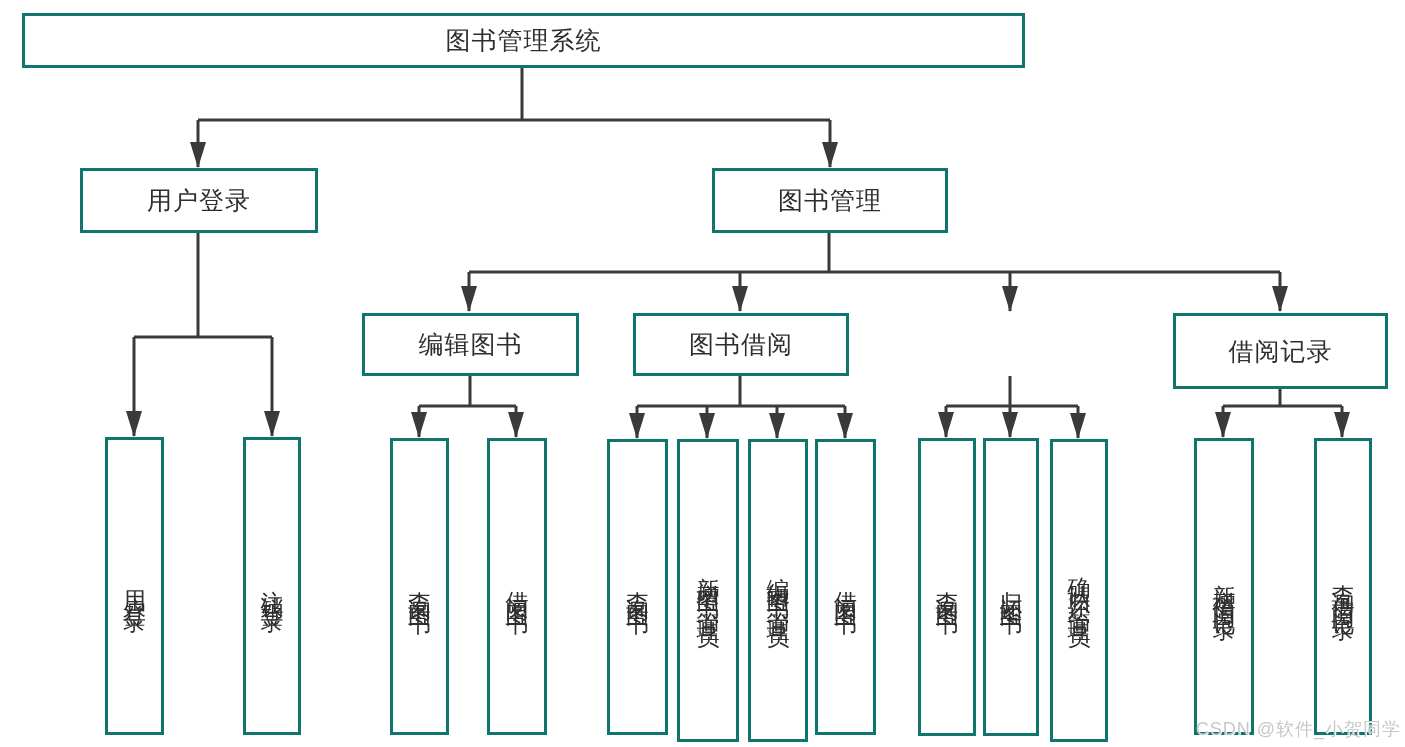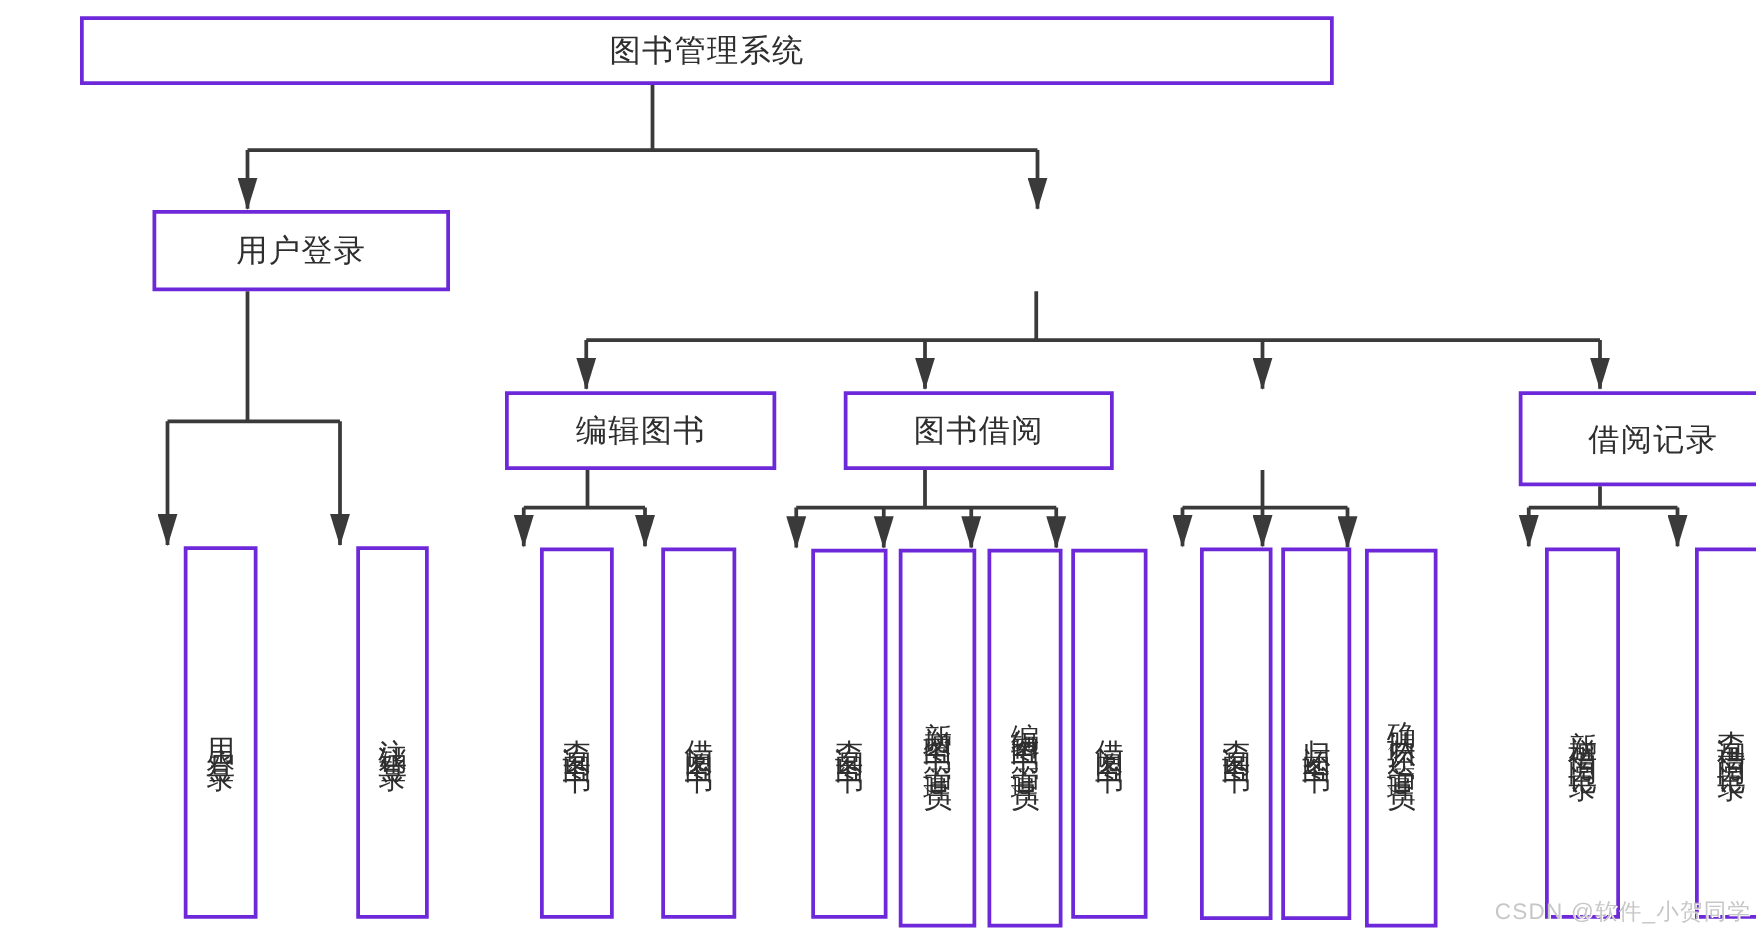--- a/index.html
+++ b/index.html
@@ -7,26 +7,25 @@
     position:relative;
     width:1405px;height:747px;
     background:#ffffff;
     font-family:"Liberation Sans","DejaVu Sans",sans-serif;
     overflow:hidden;
   }
   #wires{position:absolute;left:0;top:0;width:1405px;height:747px;}
   .node{
     position:absolute;
     box-sizing:border-box;
-    border:3px solid #6d28d9;
+    border:3px solid #0f766e;
     background:#ffffff;
     color:#2e2e2e;
     display:flex;align-items:center;justify-content:center;
     text-align:left;
-    margin-left:42px;
   }
   .node.h{font-size:25px;letter-spacing:1px;}
   .node.v{
     font-size:23px;
     letter-spacing:7px;
     writing-mode:vertical-rl;
     text-orientation:mixed;
     line-height:1;
   }
   .watermark{
@@ -97,20 +96,21 @@
         <path d="M1280 376 V406 M1223 406 H1342"></path>
         <line x1="1223" y1="406" x2="1223" y2="437" marker-end="url(#ah)"></line>
         <line x1="1342" y1="406" x2="1342" y2="437" marker-end="url(#ah)"></line>
       </g>
     </g>
   </svg>
 
   <div class="node h" style="left:22px;top:13px;width:1003px;height:55px">图书管理系统</div>
 
   <div class="node h" style="left:80px;top:168px;width:238px;height:65px">用户登录</div>
+  <div class="node h" style="left:712px;top:168px;width:236px;height:65px">图书管理</div>
 
   <div class="node h" style="left:362px;top:313px;width:217px;height:63px">编辑图书</div>
   <div class="node h" style="left:633px;top:313px;width:216px;height:63px">图书借阅</div>
   <div class="node h" style="left:1173px;top:313px;width:215px;height:76px">借阅记录</div>
 
   <div class="node v" style="left:105px;top:437px;width:59px;height:298px">用户登录</div>
   <div class="node v" style="left:243px;top:437px;width:58px;height:298px">注销登录</div>
 
   <div class="node v" style="left:390px;top:438px;width:59px;height:297px">查询图书</div>
   <div class="node v" style="left:487px;top:438px;width:60px;height:297px">借阅图书</div>

